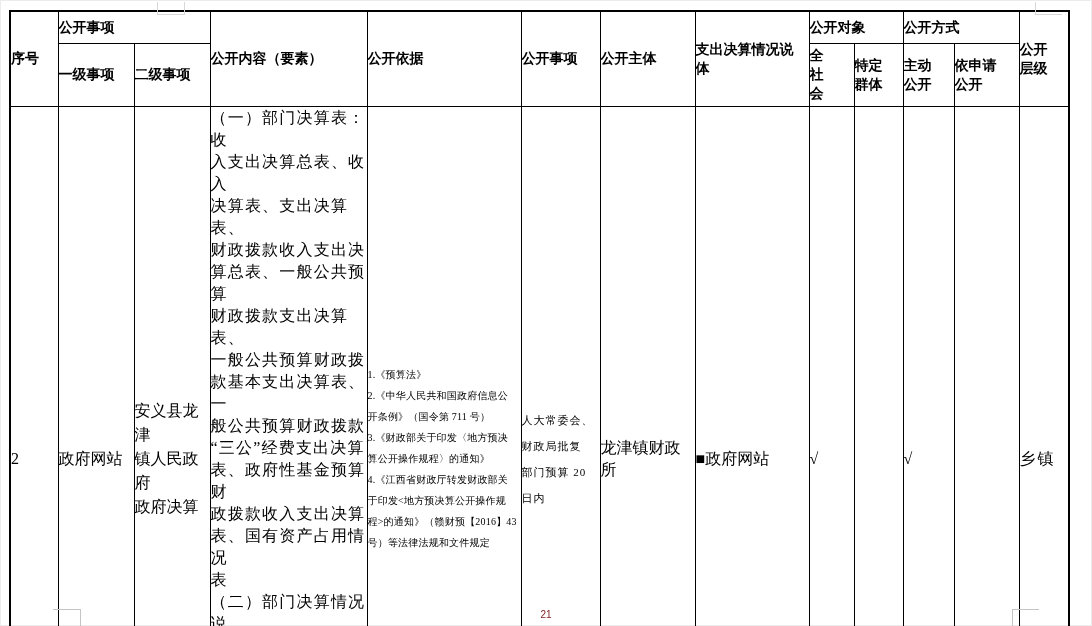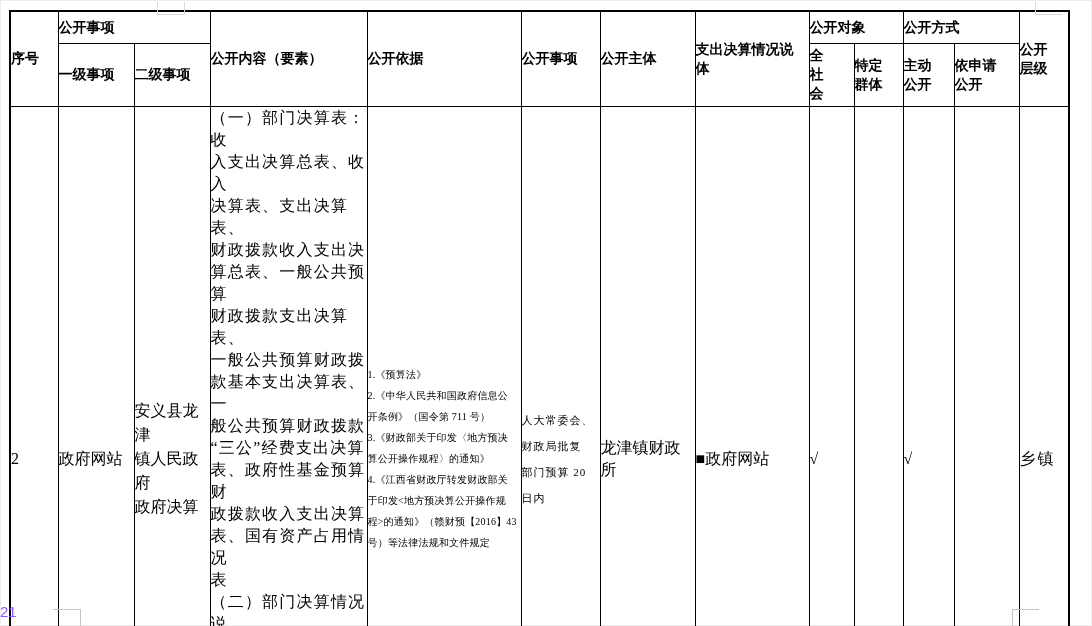--- a/index.html
+++ b/index.html
@@ -37,22 +37,23 @@
   .bd { font-size: 16px; line-height: 22px; }
   .c-l2 { line-height: 24px; }
   .c-content { text-align: left; padding: 0 8px; letter-spacing: 1.2px; }
   .c-basis { text-align: left; padding: 0 5px; font-size: 10px; line-height: 21px; letter-spacing: 0.2px; }
   .c-limit { text-align: left; padding: 0 4px; font-size: 11px; line-height: 26px; letter-spacing: 1px; font-family: Liberation Serif, serif; }
   .c-channel { text-align: left; padding: 0 6px; }
   .c-level { letter-spacing: 2px; }
   .pagenum {
     position: absolute;
     left: 0; right: 0; bottom: 6px;
-    color: #8b5cf6;
-    font-size: 15px;
+    text-align: center;
+    color: #7f1d1d;
+    font-size: 10px;
     font-family: "Liberation Sans", "DejaVu Sans", sans-serif;
   }
   .mark { position: absolute; }
   .mark-tl { left: 157px; top: 2px;  width: 26px; height: 12px;
              border-left: 1px solid #d8d8d8; border-right: 1px solid #d8d8d8; border-bottom: 1px solid #d8d8d8; }
   .mark-tr { left: 1035px; top: 2px; width: 26px; height: 12px;
              border-left: 1px solid #d8d8d8; border-bottom: 1px solid #d8d8d8; }
   .mark-bl { left: 53px;  top: 609px; width: 27px; height: 16px;
              border-top: 1px solid #c4c4c4; border-right: 1px solid #c4c4c4; }
   .mark-br { left: 1012px; top: 609px; width: 26px; height: 16px;

